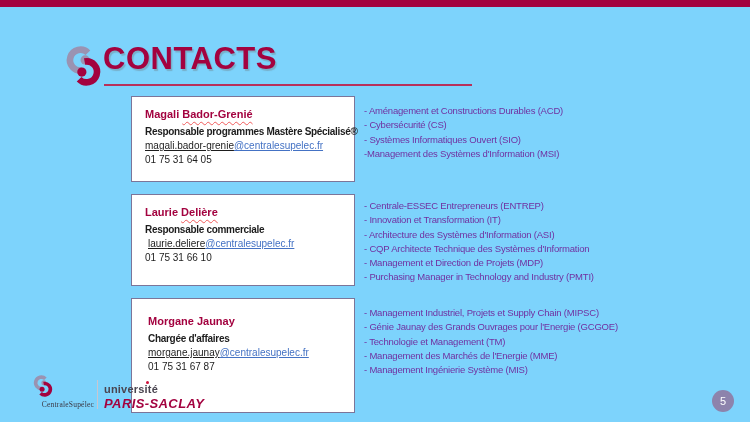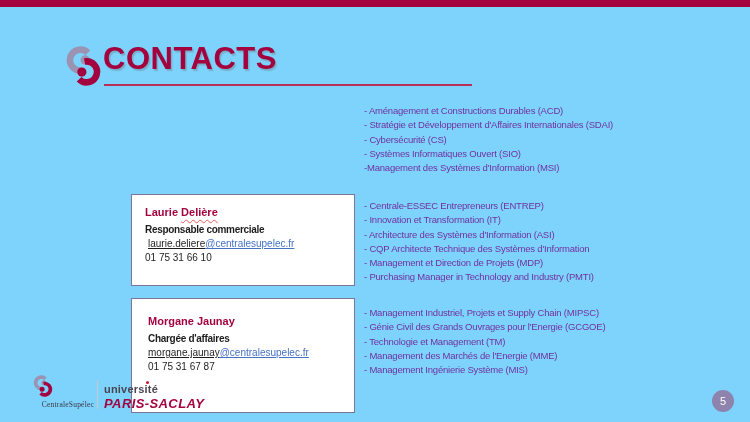--- a/index.html
+++ b/index.html
@@ -74,53 +74,58 @@
 
   <svg class="logo" viewBox="0 0 40 40">
     <path d="M24,8 A9.5,9.5 0 1 0 19,24" fill="none" stroke="#9A93B2" stroke-width="6"></path>
     <circle cx="21.5" cy="14.5" r="4.2" fill="#9A93B2"></circle>
     <path d="M16,32 A9.5,9.5 0 1 0 21,16" fill="none" stroke="#A3023F" stroke-width="6"></path>
     <circle cx="18.5" cy="25.5" r="4.2" fill="#A3023F"></circle>
   </svg>
   <div class="title">CONTACTS</div>
   <div class="title-rule"></div>
 
+  <div class="card c1">
+    <div class="name"><span>Magali </span><span class="wavy">Bador-Grenié</span></div>
+    <div class="line role">Responsable programmes Mastère Spécialisé®</div>
+    <div class="line email"><span class="local">magali.bador-grenie</span><span class="domain">@centralesupelec.fr</span></div>
+    <div class="line">01 75 31 64 05</div>
+  </div>
 
   <div class="card c2">
     <div class="name"><span>Laurie </span><span class="wavy">Delière</span></div>
     <div class="line role">Responsable commerciale</div>
     <div class="line email"><span class="local">laurie.deliere</span><span class="domain">@centralesupelec.fr</span></div>
     <div class="line">01 75 31 66 10</div>
   </div>
 
   <div class="card c3">
     <div class="name"><span>Morgane Jaunay</span><span class="wavy"></span></div>
     <div class="line role">Chargée d'affaires</div>
     <div class="line email"><span class="local">morgane.jaunay</span><span class="domain">@centralesupelec.fr</span></div>
     <div class="line">01 75 31 67 87</div>
   </div>
 
   <div class="prog-group g1">
       <div class="prog-line">- Aménagement et Constructions Durables (ACD)</div>
-      <div class="prog-line">- Stratégie et Développement d'Affaires Internationales (SDAI)</div>
       <div class="prog-line">- Cybersécurité (CS)</div>
       <div class="prog-line">- Systèmes Informatiques Ouvert (SIO)</div>
       <div class="prog-line">-Management des Systèmes d'Information (MSI)</div>
     </div>
   <div class="prog-group g2">
       <div class="prog-line">- Centrale-ESSEC Entrepreneurs (ENTREP)</div>
       <div class="prog-line">- Innovation et Transformation (IT)</div>
       <div class="prog-line">- Architecture des Systèmes d'Information (ASI)</div>
       <div class="prog-line">- CQP Architecte Technique des Systèmes d'Information</div>
       <div class="prog-line">- Management et Direction de Projets (MDP)</div>
       <div class="prog-line">- Purchasing Manager in Technology and Industry (PMTI)</div>
     </div>
   <div class="prog-group g3">
       <div class="prog-line">- Management Industriel, Projets et Supply Chain (MIPSC)</div>
-      <div class="prog-line">- Génie Civil des Grands Ouvrages pour l'Energie (GCGOE)</div>
+      <div class="prog-line">- Génie Jaunay des Grands Ouvrages pour l'Energie (GCGOE)</div>
       <div class="prog-line">- Technologie et Management (TM)</div>
       <div class="prog-line">- Management des Marchés de l'Energie (MME)</div>
       <div class="prog-line">- Management Ingénierie Système (MIS)</div>
     </div>
 
   <svg class="footer-logo" viewBox="0 0 40 40">
     <path d="M24,8 A9.5,9.5 0 1 0 19,24" fill="none" stroke="#9A93B2" stroke-width="6"></path>
     <circle cx="21.5" cy="14.5" r="4.2" fill="#9A93B2"></circle>
     <path d="M16,32 A9.5,9.5 0 1 0 21,16" fill="none" stroke="#A3023F" stroke-width="6"></path>
     <circle cx="18.5" cy="25.5" r="4.2" fill="#A3023F"></circle>

